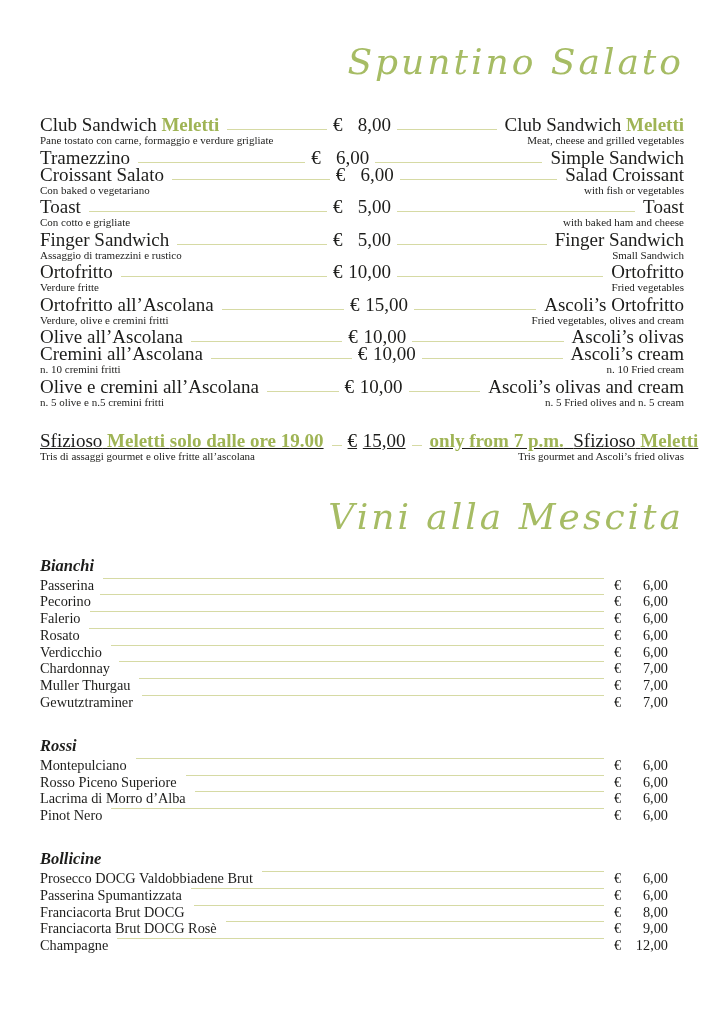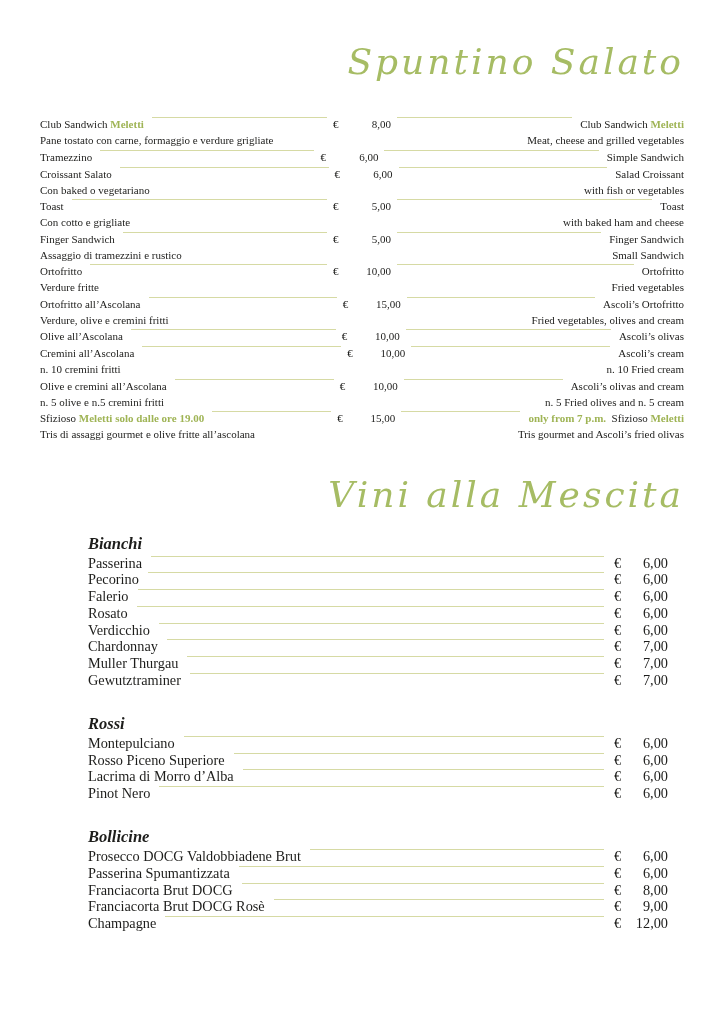--- a/index.html
+++ b/index.html
@@ -12,42 +12,42 @@
   .script-title{
     font-family:"DejaVu Serif",serif;font-style:italic;font-weight:400;
     color:#a6bc64;text-align:right;font-size:36px;letter-spacing:3px;
     margin:0;line-height:52px;height:52px;
   }
   .title-spuntino{margin-bottom:28px;}
   .title-vini{margin-top:26px;margin-bottom:10px;}
 
   .menu-list{}
   .row{
-    display:flex;height:17px;
-    font-size:11px;white-space:nowrap;line-height:17px;
-  }
-  .special{}
+    display:flex;align-items:flex-end;height:17px;
+    font-size:19px;white-space:nowrap;line-height:17px;
+  }
+  .special{margin-top:22px;text-decoration:underline;}
   .name-l{flex:0 0 auto;}
   .name-r{flex:0 0 auto;text-align:right;}
   .leader{
     flex:1 1 0;border-bottom:1px solid #d6daa4;height:1px;
     margin:0 6px 3px 8px;min-width:10px;
   }
   .leader.l2{margin:0 8px 3px 6px;}
   .price{
     flex:0 0 58px;display:flex;justify-content:space-between;
     align-items:flex-end;
   }
   .subrow{
     display:flex;justify-content:space-between;
     height:15.5px;line-height:15.5px;font-size:11px;white-space:nowrap;
   }
   .accent{color:#9fb455;font-weight:bold;position:relative;}
 
-  .wine-group{margin-top:12px;margin-left:48px;}
+  .wine-group{margin-top:12px;}
   .wine-group.gap{margin-top:24px;}
   .wine-title{
     font-size:16.5px;font-weight:bold;font-style:italic;
     height:22px;line-height:22px;
   }
   .wine-row{
     display:flex;align-items:flex-start;height:16.8px;line-height:16.8px;
     font-size:14.3px;white-space:nowrap;
   }
   .wine-row .leader{margin:0 10px 3px 9px;}

